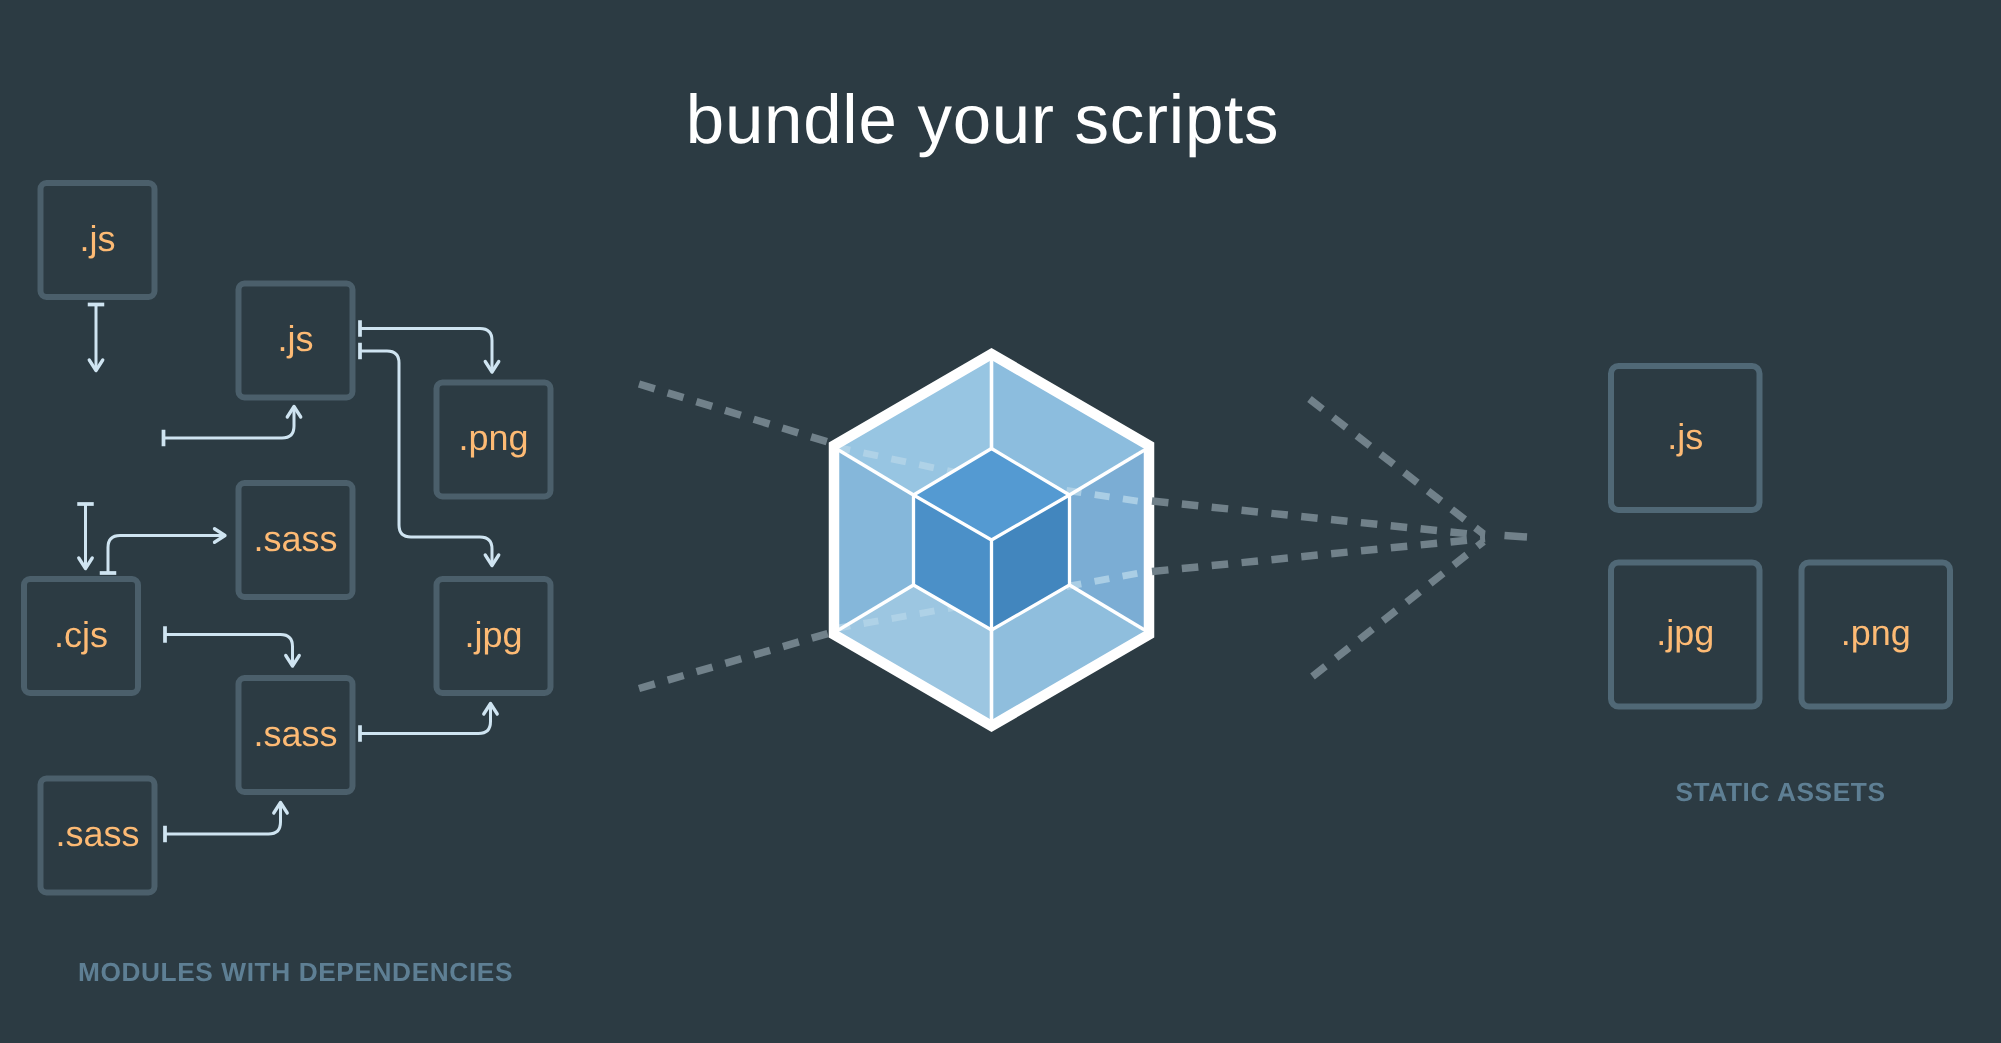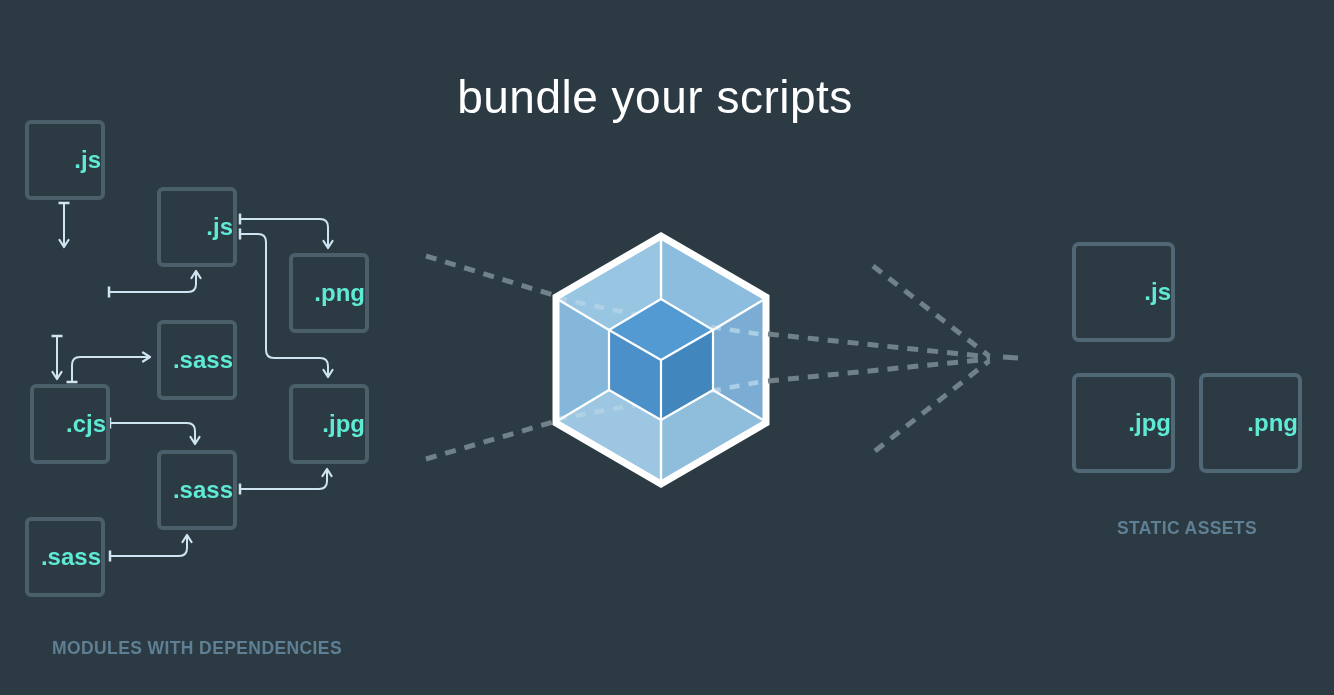--- a/index.html
+++ b/index.html
@@ -3,28 +3,28 @@
 <meta charset="utf-8">
 <style>
   html,body{margin:0;padding:0;background:#2c3b43;}
   .stage{
     position:relative;width:1334px;height:695px;overflow:hidden;
     background:#2c3b43;
     font-family:"Liberation Sans","DejaVu Sans",sans-serif;
   }
   .title{
     position:absolute;top:52px;left:0;right:24px;text-align:center;
-    font-size:46px;font-weight:300;color:#ffffff;letter-spacing:0.5px;margin-top:18px;
+    font-size:46px;font-weight:300;color:#ffffff;letter-spacing:0.5px;
   }
   .diagram-svg{position:absolute;left:0;top:0;pointer-events:none;}
   .box{
     position:absolute;width:80px;height:80px;box-sizing:border-box;
     border:4px solid #4b5f6b;border-radius:6px;
-    display:flex;align-items:center;justify-content:flex-end;
-    color:#5eead4;font-size:24px;font-weight:bold;
+    display:flex;align-items:center;justify-content:center;
+    color:#fdba74;font-size:24px;
   }
   .box.right{width:103px;height:100px;border-color:#506876;border-radius:7px;}
   .caption{
     position:absolute;font-weight:bold;font-size:17.5px;color:#5e7f94;
     letter-spacing:0.4px;text-align:center;
   }
   .caption.left-cap{left:25px;width:344px;top:638px;}
   .caption.right-cap{left:1072px;width:230px;top:518px;}
 </style>
 </head>
@@ -111,21 +111,21 @@
     </div>
   <div class="box" style="left:157px;top:187px">
       <span>.js</span>
     </div>
   <div class="box" style="left:289px;top:253px">
       <span>.png</span>
     </div>
   <div class="box" style="left:157px;top:320px">
       <span>.sass</span>
     </div>
-  <div class="box" style="left:30px;top:384px">
+  <div class="box" style="left:14px;top:384px">
       <span>.cjs</span>
     </div>
   <div class="box" style="left:289px;top:384px">
       <span>.jpg</span>
     </div>
   <div class="box" style="left:157px;top:450px">
       <span>.sass</span>
     </div>
   <div class="box" style="left:25px;top:517px">
       <span>.sass</span>

